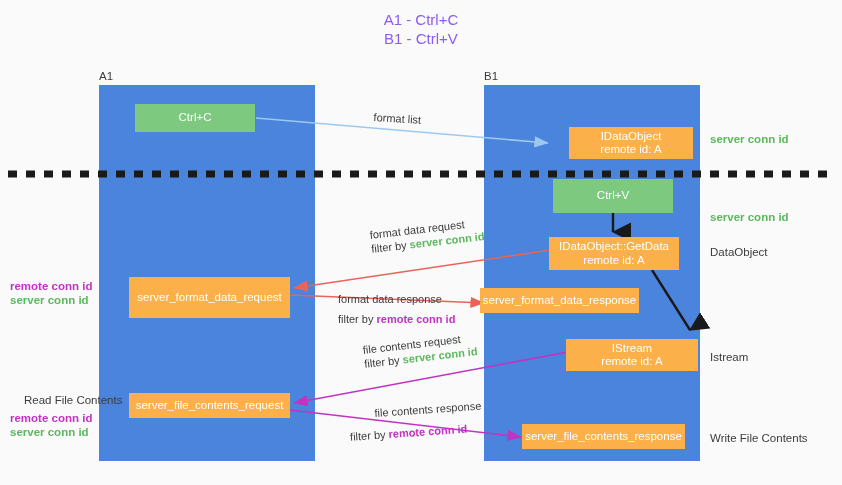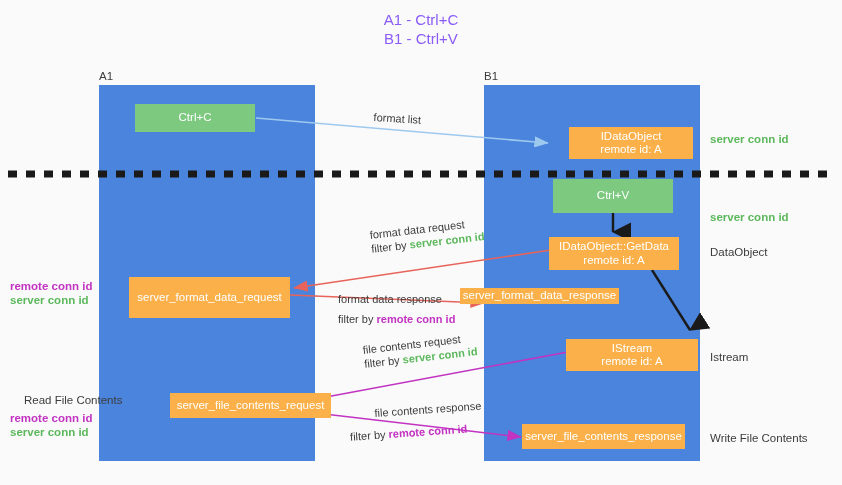--- a/index.html
+++ b/index.html
@@ -106,26 +106,26 @@
   <div class="node orange" style="left:569px;top:127px;width:124px;height:32px;">IDataObject
 remote id: A</div>
 
   <div class="node green" style="left:553px;top:179px;width:120px;height:34px;">Ctrl+V</div>
 
   <div class="node orange" style="left:549px;top:237px;width:130px;height:33px;">IDataObject::GetData
 remote id: A</div>
 
   <div class="node orange" style="left:129px;top:277px;width:161px;height:41px;">server_format_data_request</div>
 
-  <div class="node orange" style="left:460px;top:288px;width:159px;height:16px;">server_format_data_response</div>
+  <div class="node orange" style="left:480px;top:288px;width:159px;height:25px;">server_format_data_response</div>
 
   <div class="node orange" style="left:566px;top:339px;width:132px;height:32px;">IStream
 remote id: A</div>
 
-  <div class="node orange" style="left:129px;top:393px;width:161px;height:25px;margin-left:41px;">server_file_contents_request</div>
+  <div class="node orange" style="left:129px;top:393px;width:161px;height:25px;">server_file_contents_request</div>
 
   <div class="node orange" style="left:522px;top:424px;width:163px;height:25px;">server_file_contents_response</div>
 
   <div class="edgelabel" style="left:374px;top:110px;transform:rotate(3.5deg);">format list</div>
 
   <div class="edgelabel" style="left:369px;top:228px;transform:rotate(-6.5deg);">
     <div>format data request</div>
     <div><span>filter by </span><span class="green-txt">server conn id</span></div>
   </div>
 

